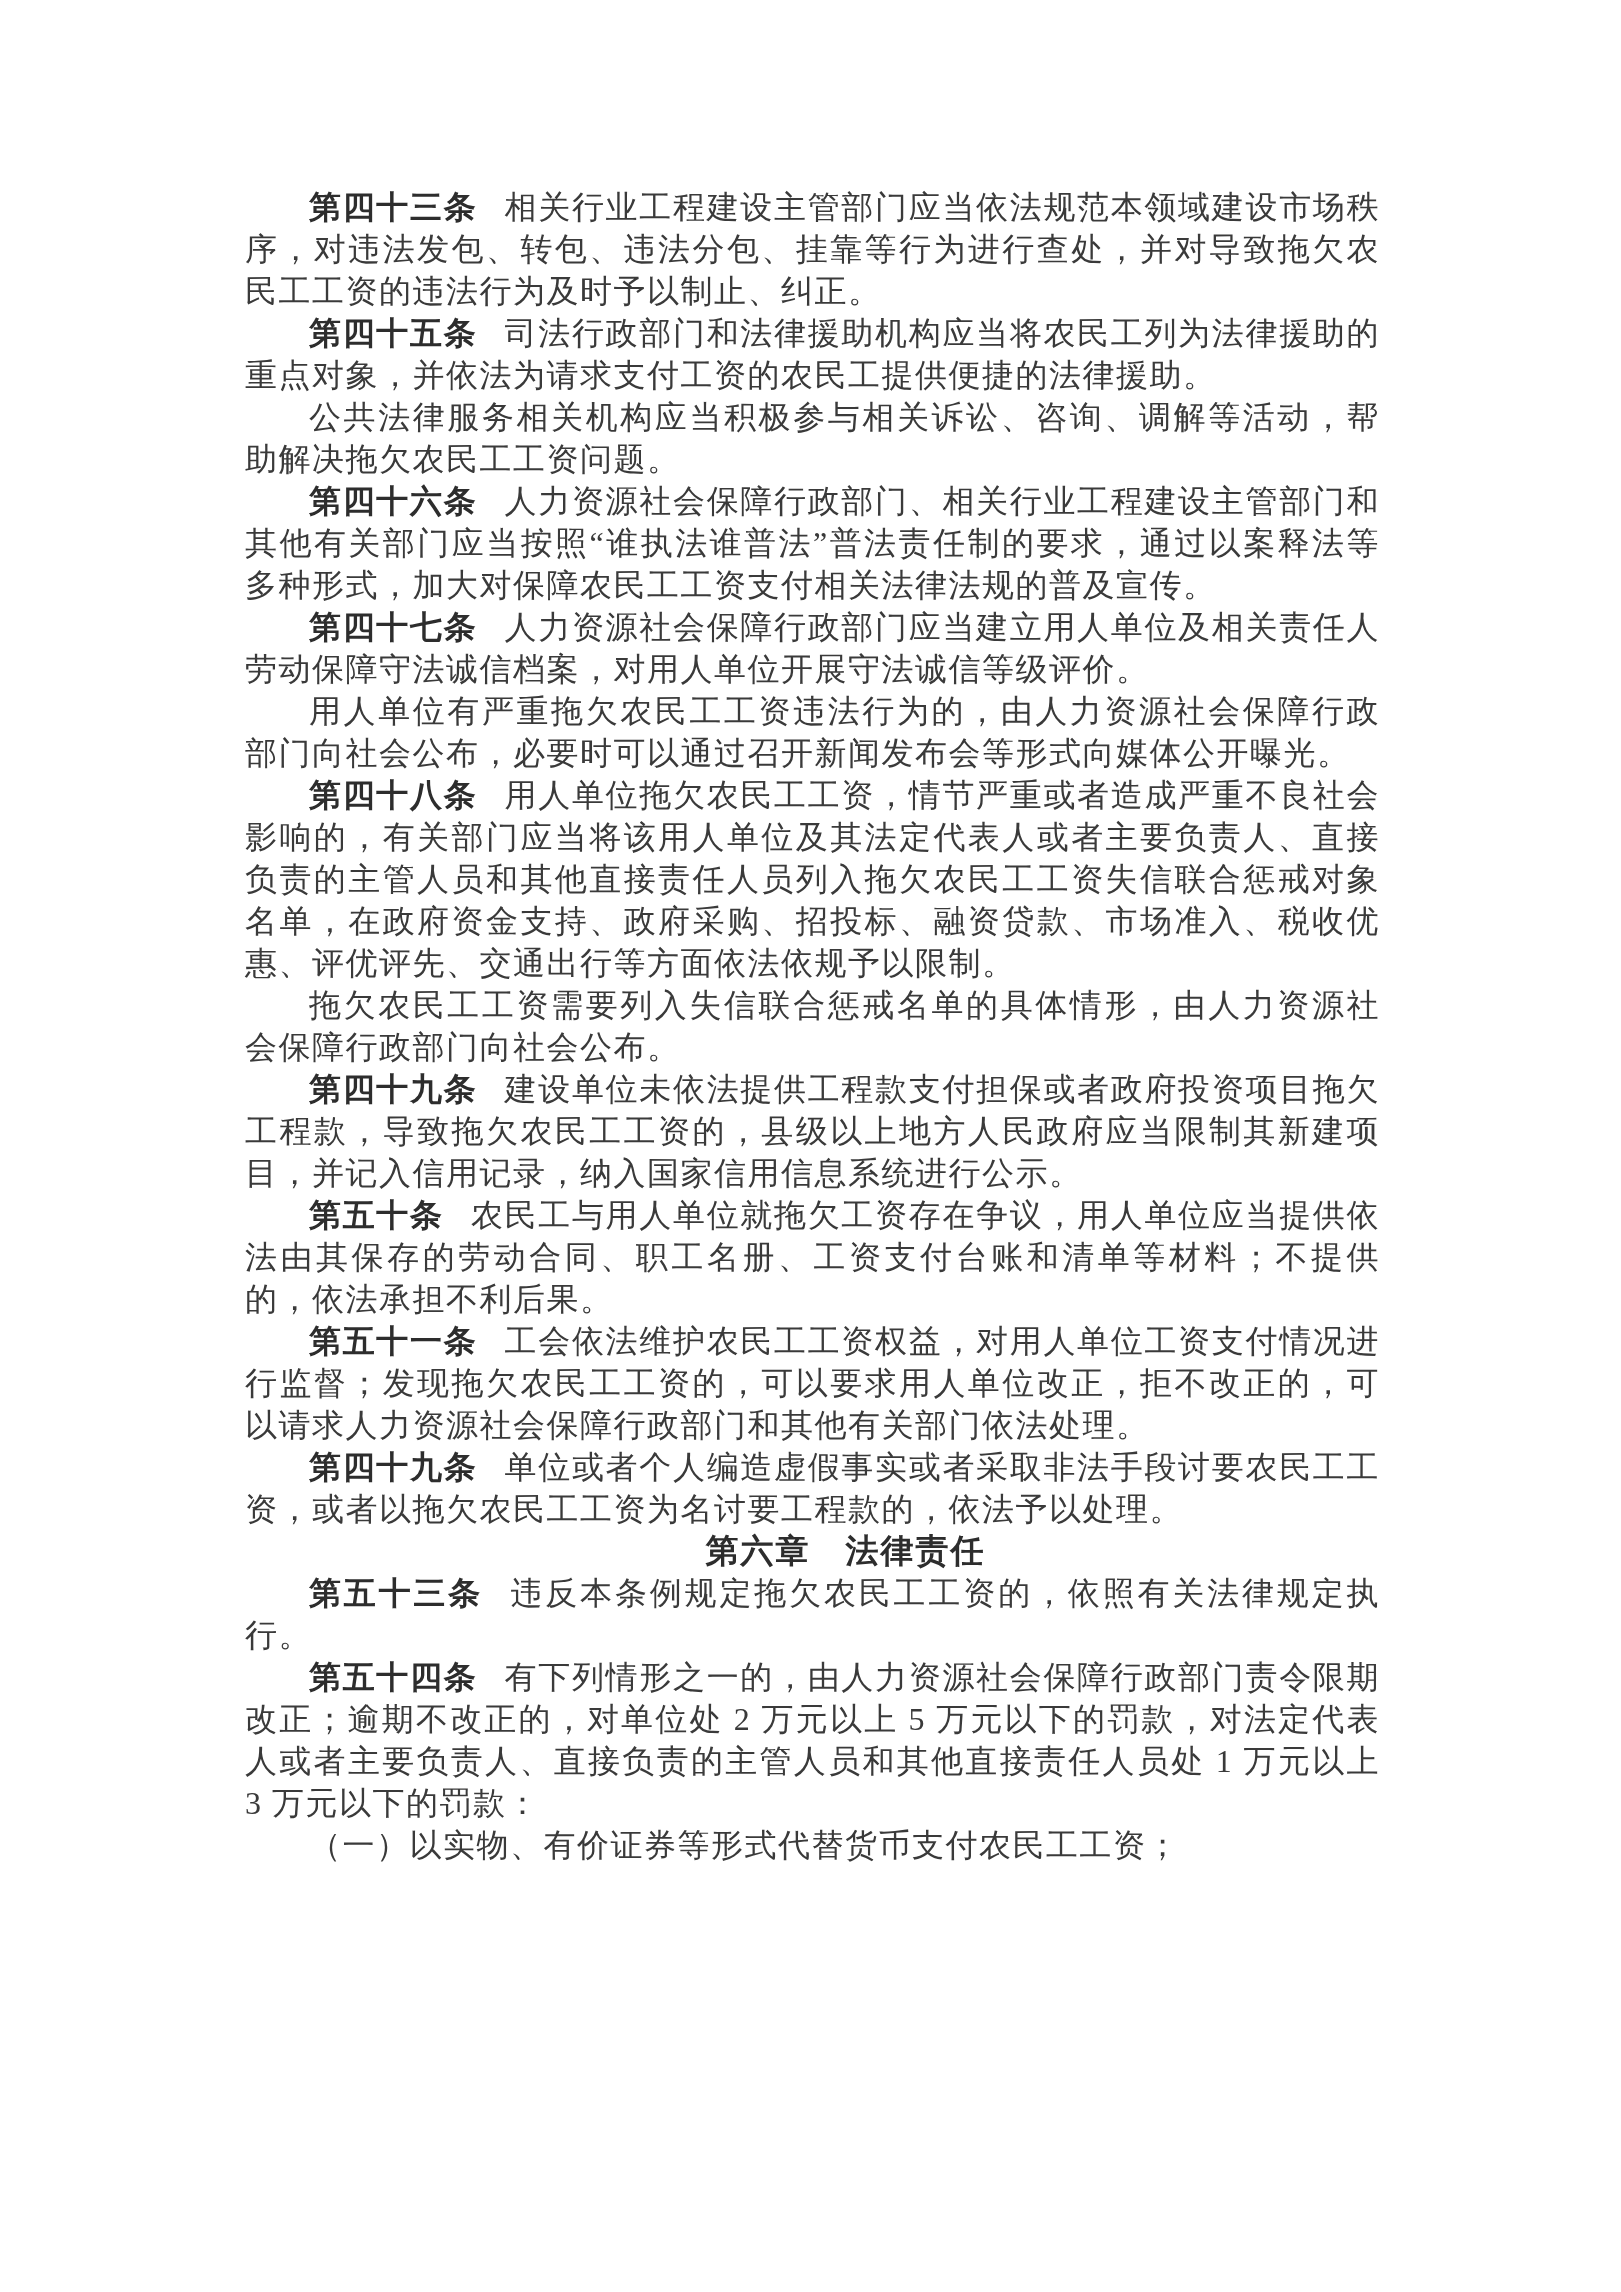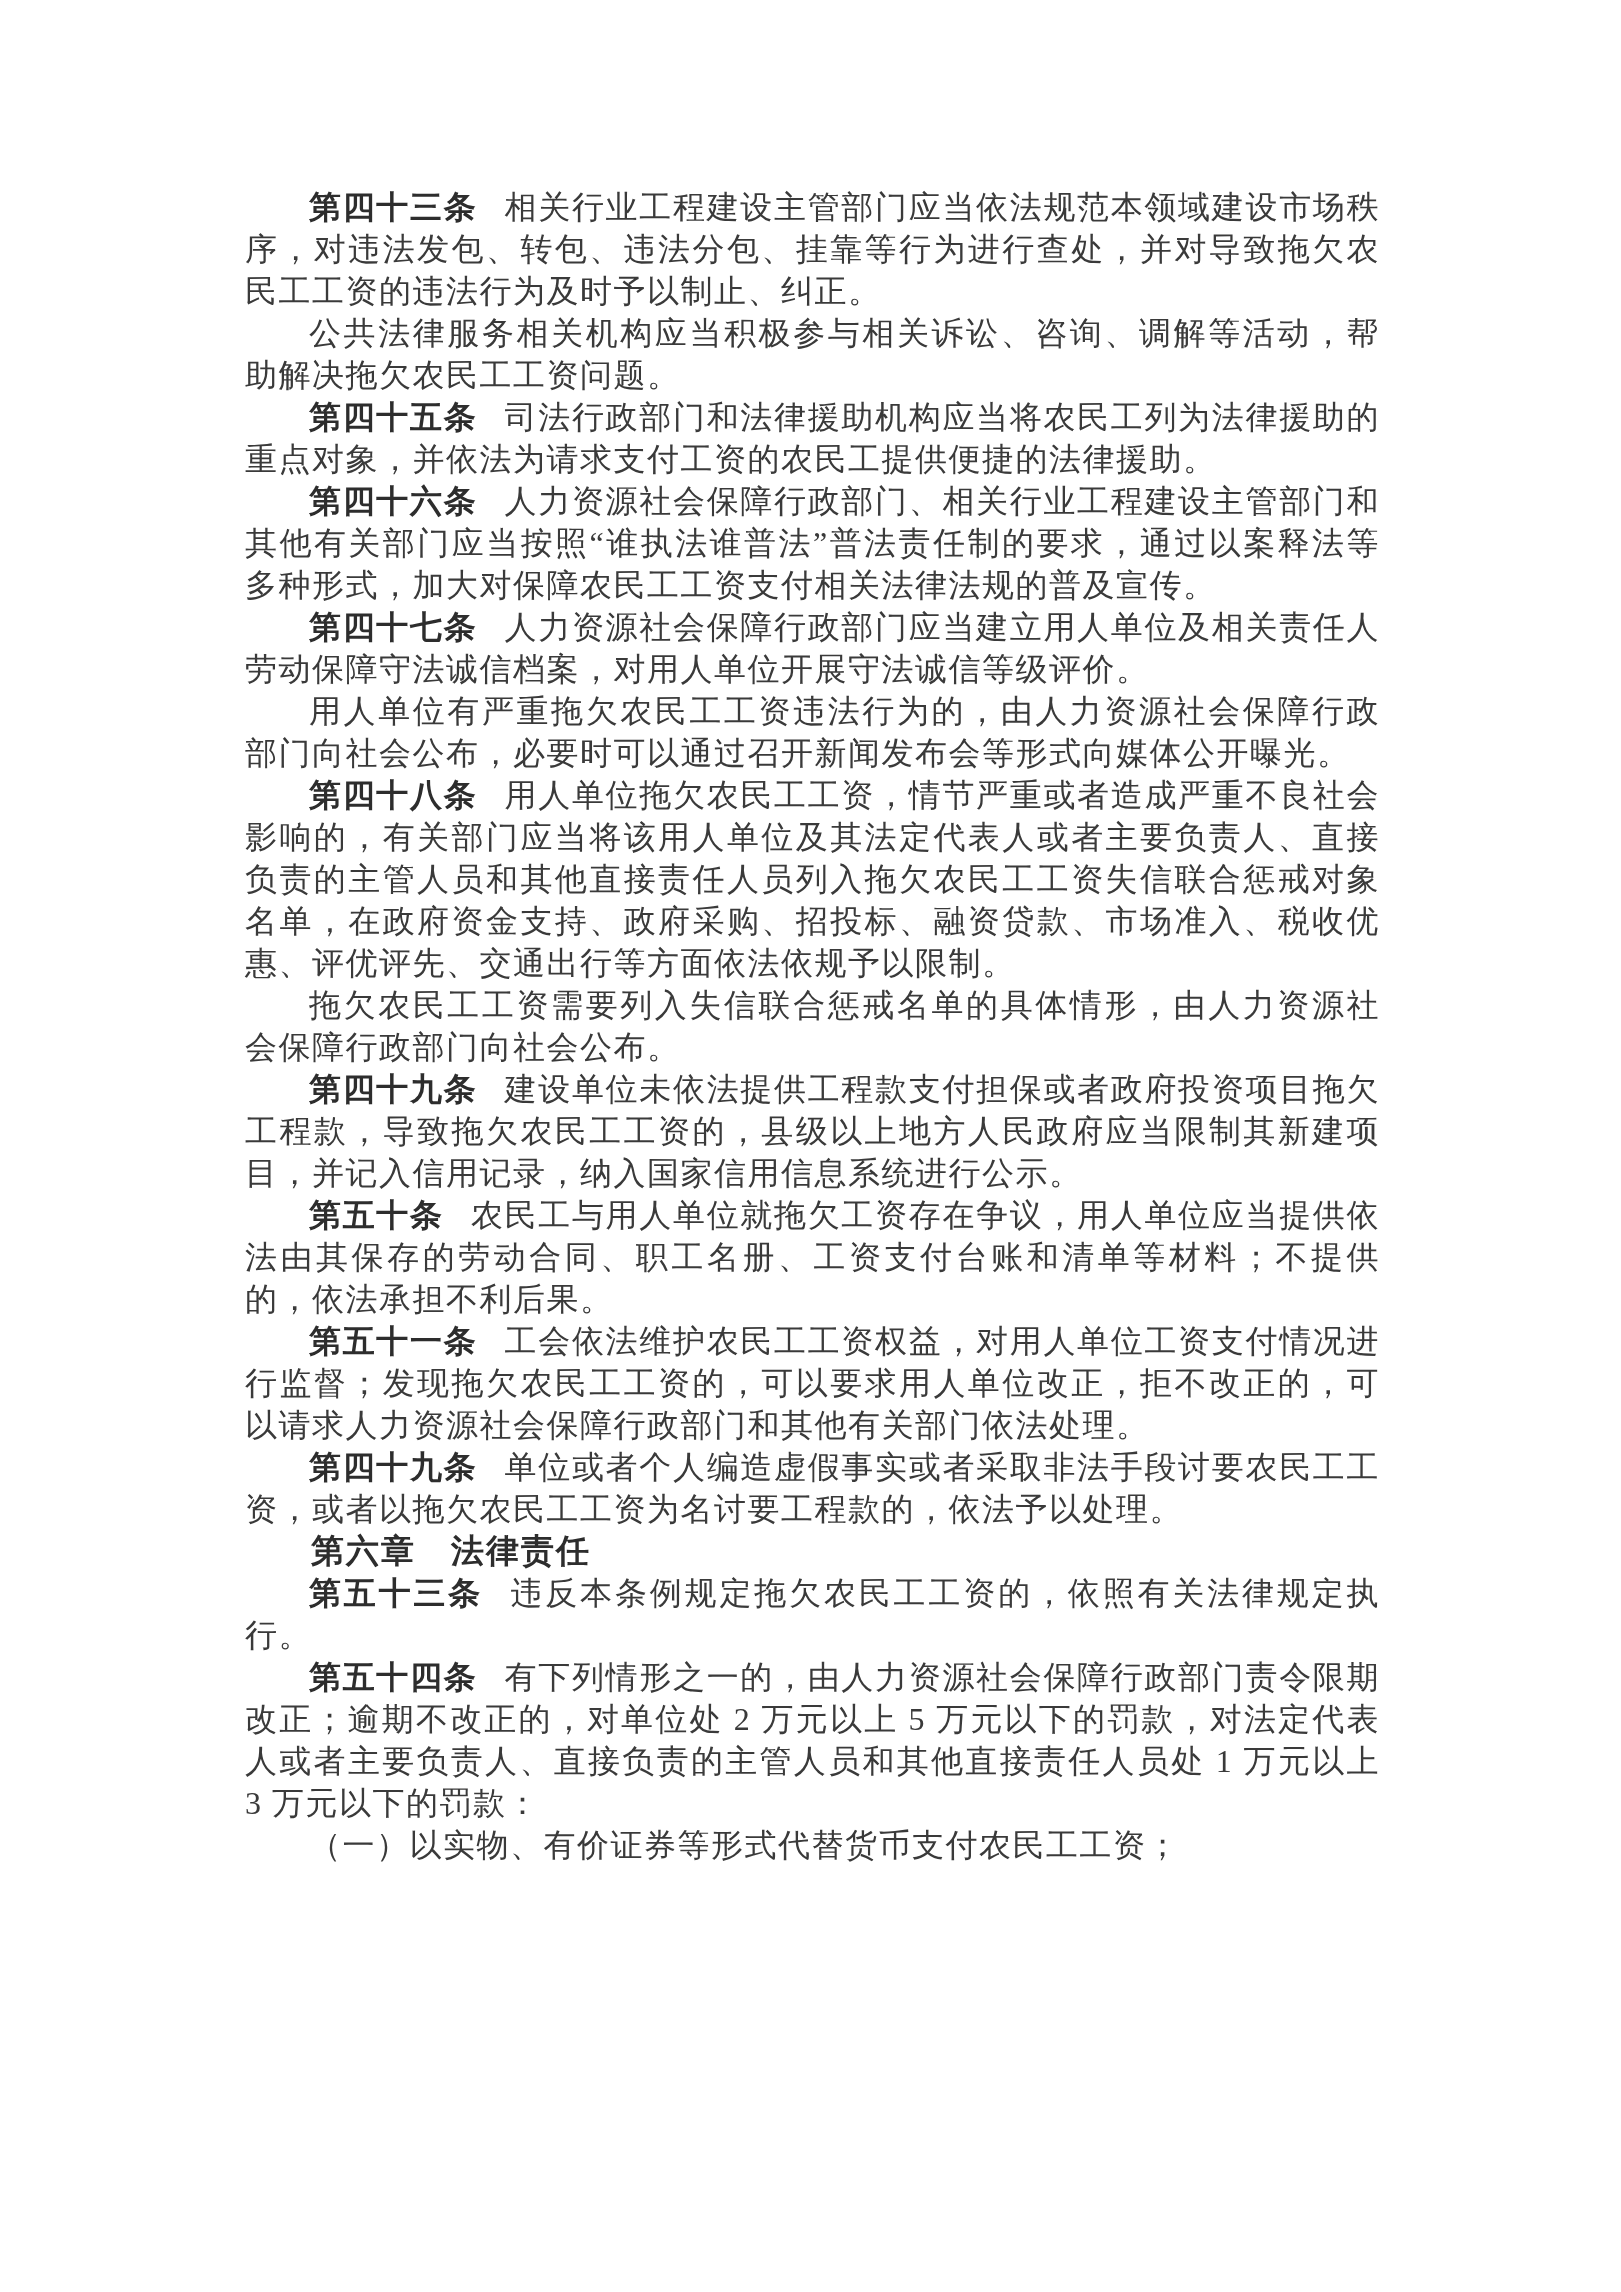--- a/index.html
+++ b/index.html
@@ -35,36 +35,37 @@
     font-weight: 700;
     color: #2d2d2d;
     margin-right: 0.85em;
   }
   .article-label:empty {
     display: none;
     margin: 0;
   }
   .chapter-heading {
     margin: 57px 0 47px 0;
+    text-align: center;
     text-indent: 0;
     font-size: 33px;
     font-weight: 700;
     color: #2d2d2d;
     letter-spacing: 2px;
   }
 </style>
 </head>
 <body>
 
 <div class="sheet">
   <div class="text-block">
 
     <p><span class="article-label">第四十三条</span><span>相关行业工程建设主管部门应当依法规范本领域建设市场秩序，对违法发包、转包、违法分包、挂靠等行为进行查处，并对导致拖欠农民工工资的违法行为及时予以制止、纠正。</span></p>
+    <p><span class="article-label">第四十五条</span><span>司法行政部门和法律援助机构应当将农民工列为法律援助的重点对象，并依法为请求支付工资的农民工提供便捷的法律援助。</span></p>
     <p><span>公共法律服务相关机构应当积极参与相关诉讼、咨询、调解等活动，帮助解决拖欠农民工工资问题。</span></p>
-    <p><span class="article-label">第四十五条</span><span>司法行政部门和法律援助机构应当将农民工列为法律援助的重点对象，并依法为请求支付工资的农民工提供便捷的法律援助。</span></p>
     <p><span class="article-label">第四十六条</span><span>人力资源社会保障行政部门、相关行业工程建设主管部门和其他有关部门应当按照“谁执法谁普法”普法责任制的要求，通过以案释法等多种形式，加大对保障农民工工资支付相关法律法规的普及宣传。</span></p>
     <p><span class="article-label">第四十七条</span><span>人力资源社会保障行政部门应当建立用人单位及相关责任人劳动保障守法诚信档案，对用人单位开展守法诚信等级评价。</span></p>
     <p><span>用人单位有严重拖欠农民工工资违法行为的，由人力资源社会保障行政部门向社会公布，必要时可以通过召开新闻发布会等形式向媒体公开曝光。</span></p>
     <p><span class="article-label">第四十八条</span><span>用人单位拖欠农民工工资，情节严重或者造成严重不良社会影响的，有关部门应当将该用人单位及其法定代表人或者主要负责人、直接负责的主管人员和其他直接责任人员列入拖欠农民工工资失信联合惩戒对象名单，在政府资金支持、政府采购、招投标、融资贷款、市场准入、税收优惠、评优评先、交通出行等方面依法依规予以限制。</span></p>
     <p><span>拖欠农民工工资需要列入失信联合惩戒名单的具体情形，由人力资源社会保障行政部门向社会公布。</span></p>
     <p><span class="article-label">第四十九条</span><span>建设单位未依法提供工程款支付担保或者政府投资项目拖欠工程款，导致拖欠农民工工资的，县级以上地方人民政府应当限制其新建项目，并记入信用记录，纳入国家信用信息系统进行公示。</span></p>
     <p><span class="article-label">第五十条</span><span>农民工与用人单位就拖欠工资存在争议，用人单位应当提供依法由其保存的劳动合同、职工名册、工资支付台账和清单等材料；不提供的，依法承担不利后果。</span></p>
     <p><span class="article-label">第五十一条</span><span>工会依法维护农民工工资权益，对用人单位工资支付情况进行监督；发现拖欠农民工工资的，可以要求用人单位改正，拒不改正的，可以请求人力资源社会保障行政部门和其他有关部门依法处理。</span></p>
     <p><span class="article-label">第四十九条</span><span>单位或者个人编造虚假事实或者采取非法手段讨要农民工工资，或者以拖欠农民工工资为名讨要工程款的，依法予以处理。</span></p>
 

